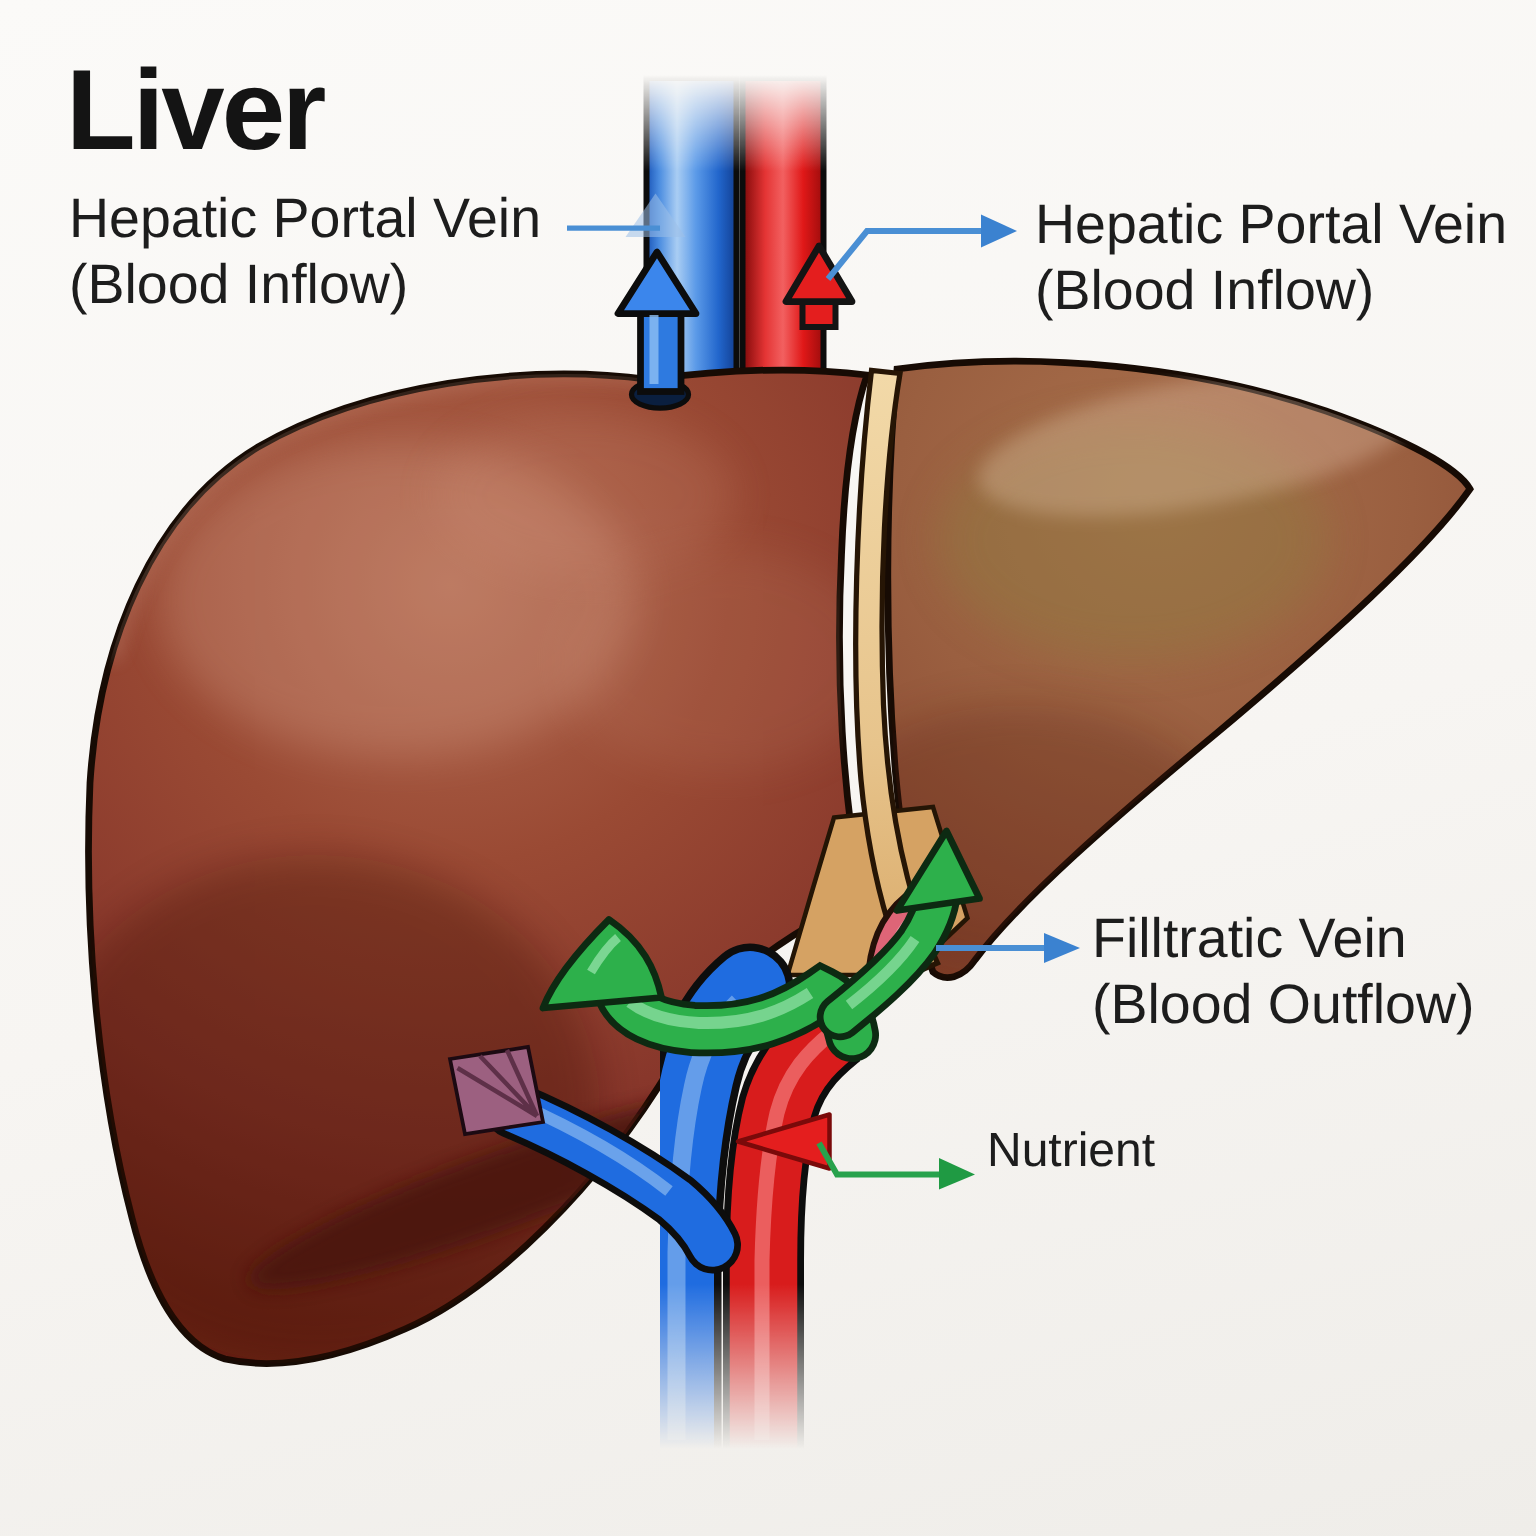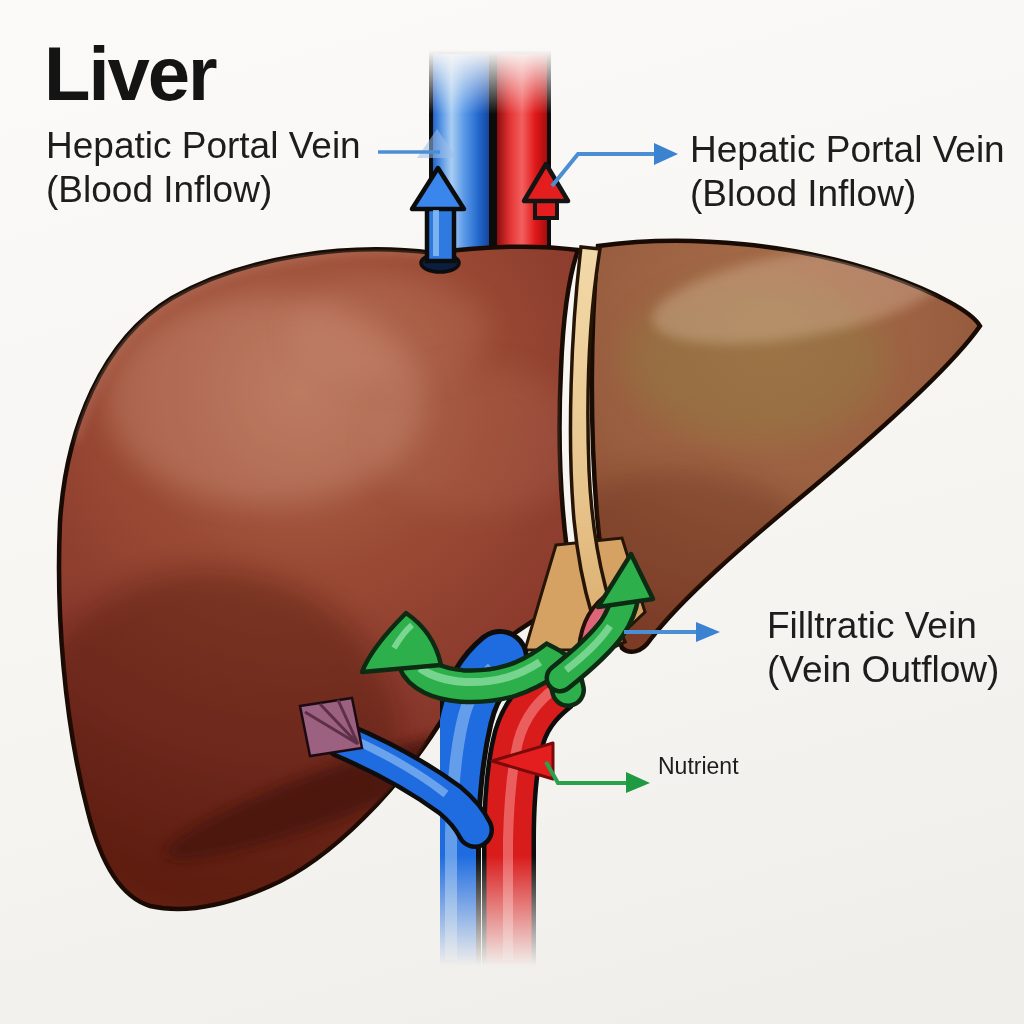--- a/index.html
+++ b/index.html
@@ -5,24 +5,24 @@
   html,body{margin:0;padding:0;background:#e8e6e2;}
   .canvas{
     position:relative;width:1024px;height:1024px;overflow:hidden;
     background:linear-gradient(165deg,#fbfaf8 0%,#f7f5f2 55%,#efede9 100%);
     font-family:"Liberation Sans", sans-serif;
   }
   .canvas svg{position:absolute;left:0;top:0;}
   .txt{position:absolute;color:#1d1d1d;}
   .title{left:44px;top:30px;font-size:76px;font-weight:800;letter-spacing:-2px;color:#141414;}
   .lbl{font-size:37px;line-height:44px;font-weight:400;}
-  .lbl3{font-size:23px;line-height:44px;font-weight:500;}
+  .lbl3{font-size:32px;line-height:44px;font-weight:500;}
   .pos-left{left:46px;top:124px;}
   .pos-right{left:690px;top:128px;}
-  .pos-mid{left:767px;top:604px;}
+  .pos-mid{left:728px;top:604px;}
   .pos-nutrient{left:658px;top:744px;}
 </style>
 </head>
 <body>
 
 <div class="canvas">
 
 <svg width="1024" height="1024" viewBox="0 0 1024 1024">
   <defs>
     <linearGradient id="gBlueV" x1="431" y1="0" x2="491" y2="0" gradientUnits="userSpaceOnUse">
@@ -197,20 +197,20 @@
   <div>(Blood Inflow)</div>
 </div>
 
 <div class="txt lbl pos-right">
   <div>Hepatic Portal Vein</div>
   <div>(Blood Inflow)</div>
 </div>
 
 <div class="txt lbl pos-mid">
   <div>Filltratic Vein</div>
-  <div>(Vein Outflow)</div>
+  <div>(Blood Outflow)</div>
 </div>
 
 <div class="txt lbl3 pos-nutrient">
   <div>Nutrient</div>
 </div>
 
 </div>
 
 </body></html>

